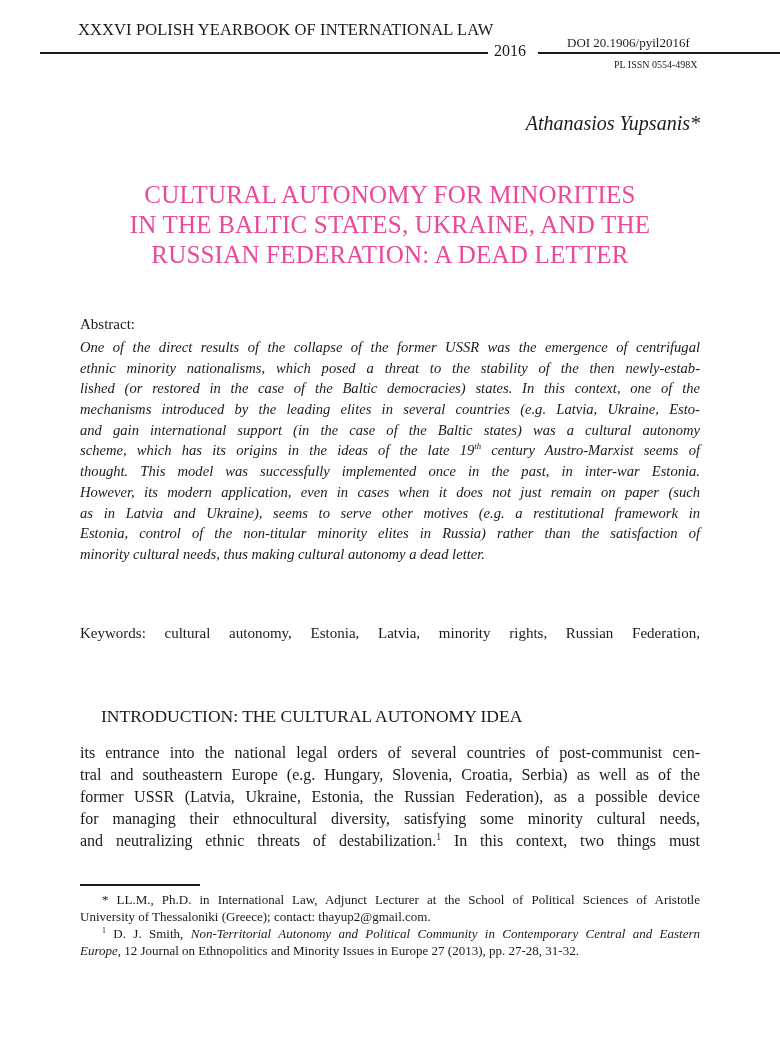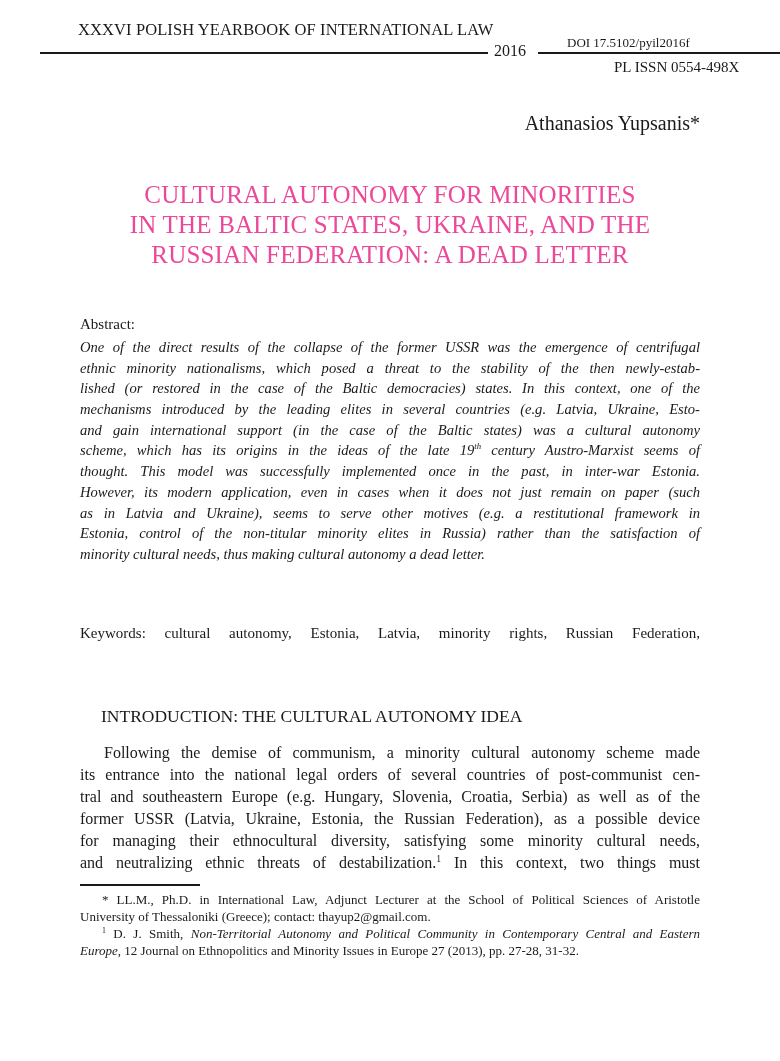--- a/index.html
+++ b/index.html
@@ -54,30 +54,31 @@
       position: absolute;
       left: 567px;
       top: 35px;
       font-size: 13px;
       color: #1a1a1a;
     }
     .issn {
       position: absolute;
       left: 614px;
       top: 59px;
-      font-size: 15px;
+      font-size: 10px;
       color: #1a1a1a;
     }
 
     
     .author {
       position: absolute;
       right: 80px;
       top: 112px;
       font-size: 20px;
+      font-style: italic;
       color: #1a1a1a;
     }
 
     
     .title {
       position: absolute;
       left: 80px;
       width: 620px;
       top: 180px;
       text-align: center;
@@ -167,21 +168,21 @@
   </style>
 </head>
 <body>
 
 <div class="page">
 
   <div class="running-head">XXXVI POLISH YEARBOOK OF INTERNATIONAL LAW</div>
   <div class="head-rule-left"></div>
   <div class="head-year">2016</div>
   <div class="head-rule-right"></div>
-  <div class="doi">DOI 17.5102/pyil2016f</div>
+  <div class="doi">DOI 20.1906/pyil2016f</div>
   <div class="issn">PL ISSN 0554-498X</div>
 
   <div class="author">Athanasios Yupsanis*</div>
 
   <div class="title">
     <div>CULTURAL AUTONOMY FOR MINORITIES</div>
     <div>IN THE BALTIC STATES, UKRAINE, AND THE</div>
     <div>RUSSIAN FEDERATION: A DEAD LETTER</div>
   </div>
 
@@ -200,21 +201,20 @@
     <span class="line last">minority cultural needs, thus making cultural autonomy a dead letter.</span>
   </div>
 
   <div class="keywords">
     <div style="text-align: justify; text-align-last: justify; white-space: nowrap;"><span class="kw-label">Keywords</span><span>: cultural autonomy, Estonia, Latvia, minority rights, Russian Federation,</span></div>
   </div>
 
   <div class="section-heading">INTRODUCTION: THE CULTURAL AUTONOMY IDEA</div>
 
   <div class="body-text">
-    <span class="line first">Following the demise of communism, a minority cultural autonomy scheme made</span>
     <span class="line">its entrance into the national legal orders of several countries of post-communist cen-</span>
     <span class="line">tral and southeastern Europe (e.g. Hungary, Slovenia, Croatia, Serbia) as well as of the</span>
     <span class="line">former USSR (Latvia, Ukraine, Estonia, the Russian Federation), as a possible device</span>
     <span class="line">for managing their ethnocultural diversity, satisfying some minority cultural needs,</span>
     <span class="line"><span>and neutralizing ethnic threats of destabilization.</span><sup>1</sup><span> In this context, two things must</span></span>
   </div>
 
   <div class="fn-rule"></div>
   <div class="footnotes">
     <span class="line indent">* LL.M., Ph.D. in International Law, Adjunct Lecturer at the School of Political Sciences of Aristotle</span>

